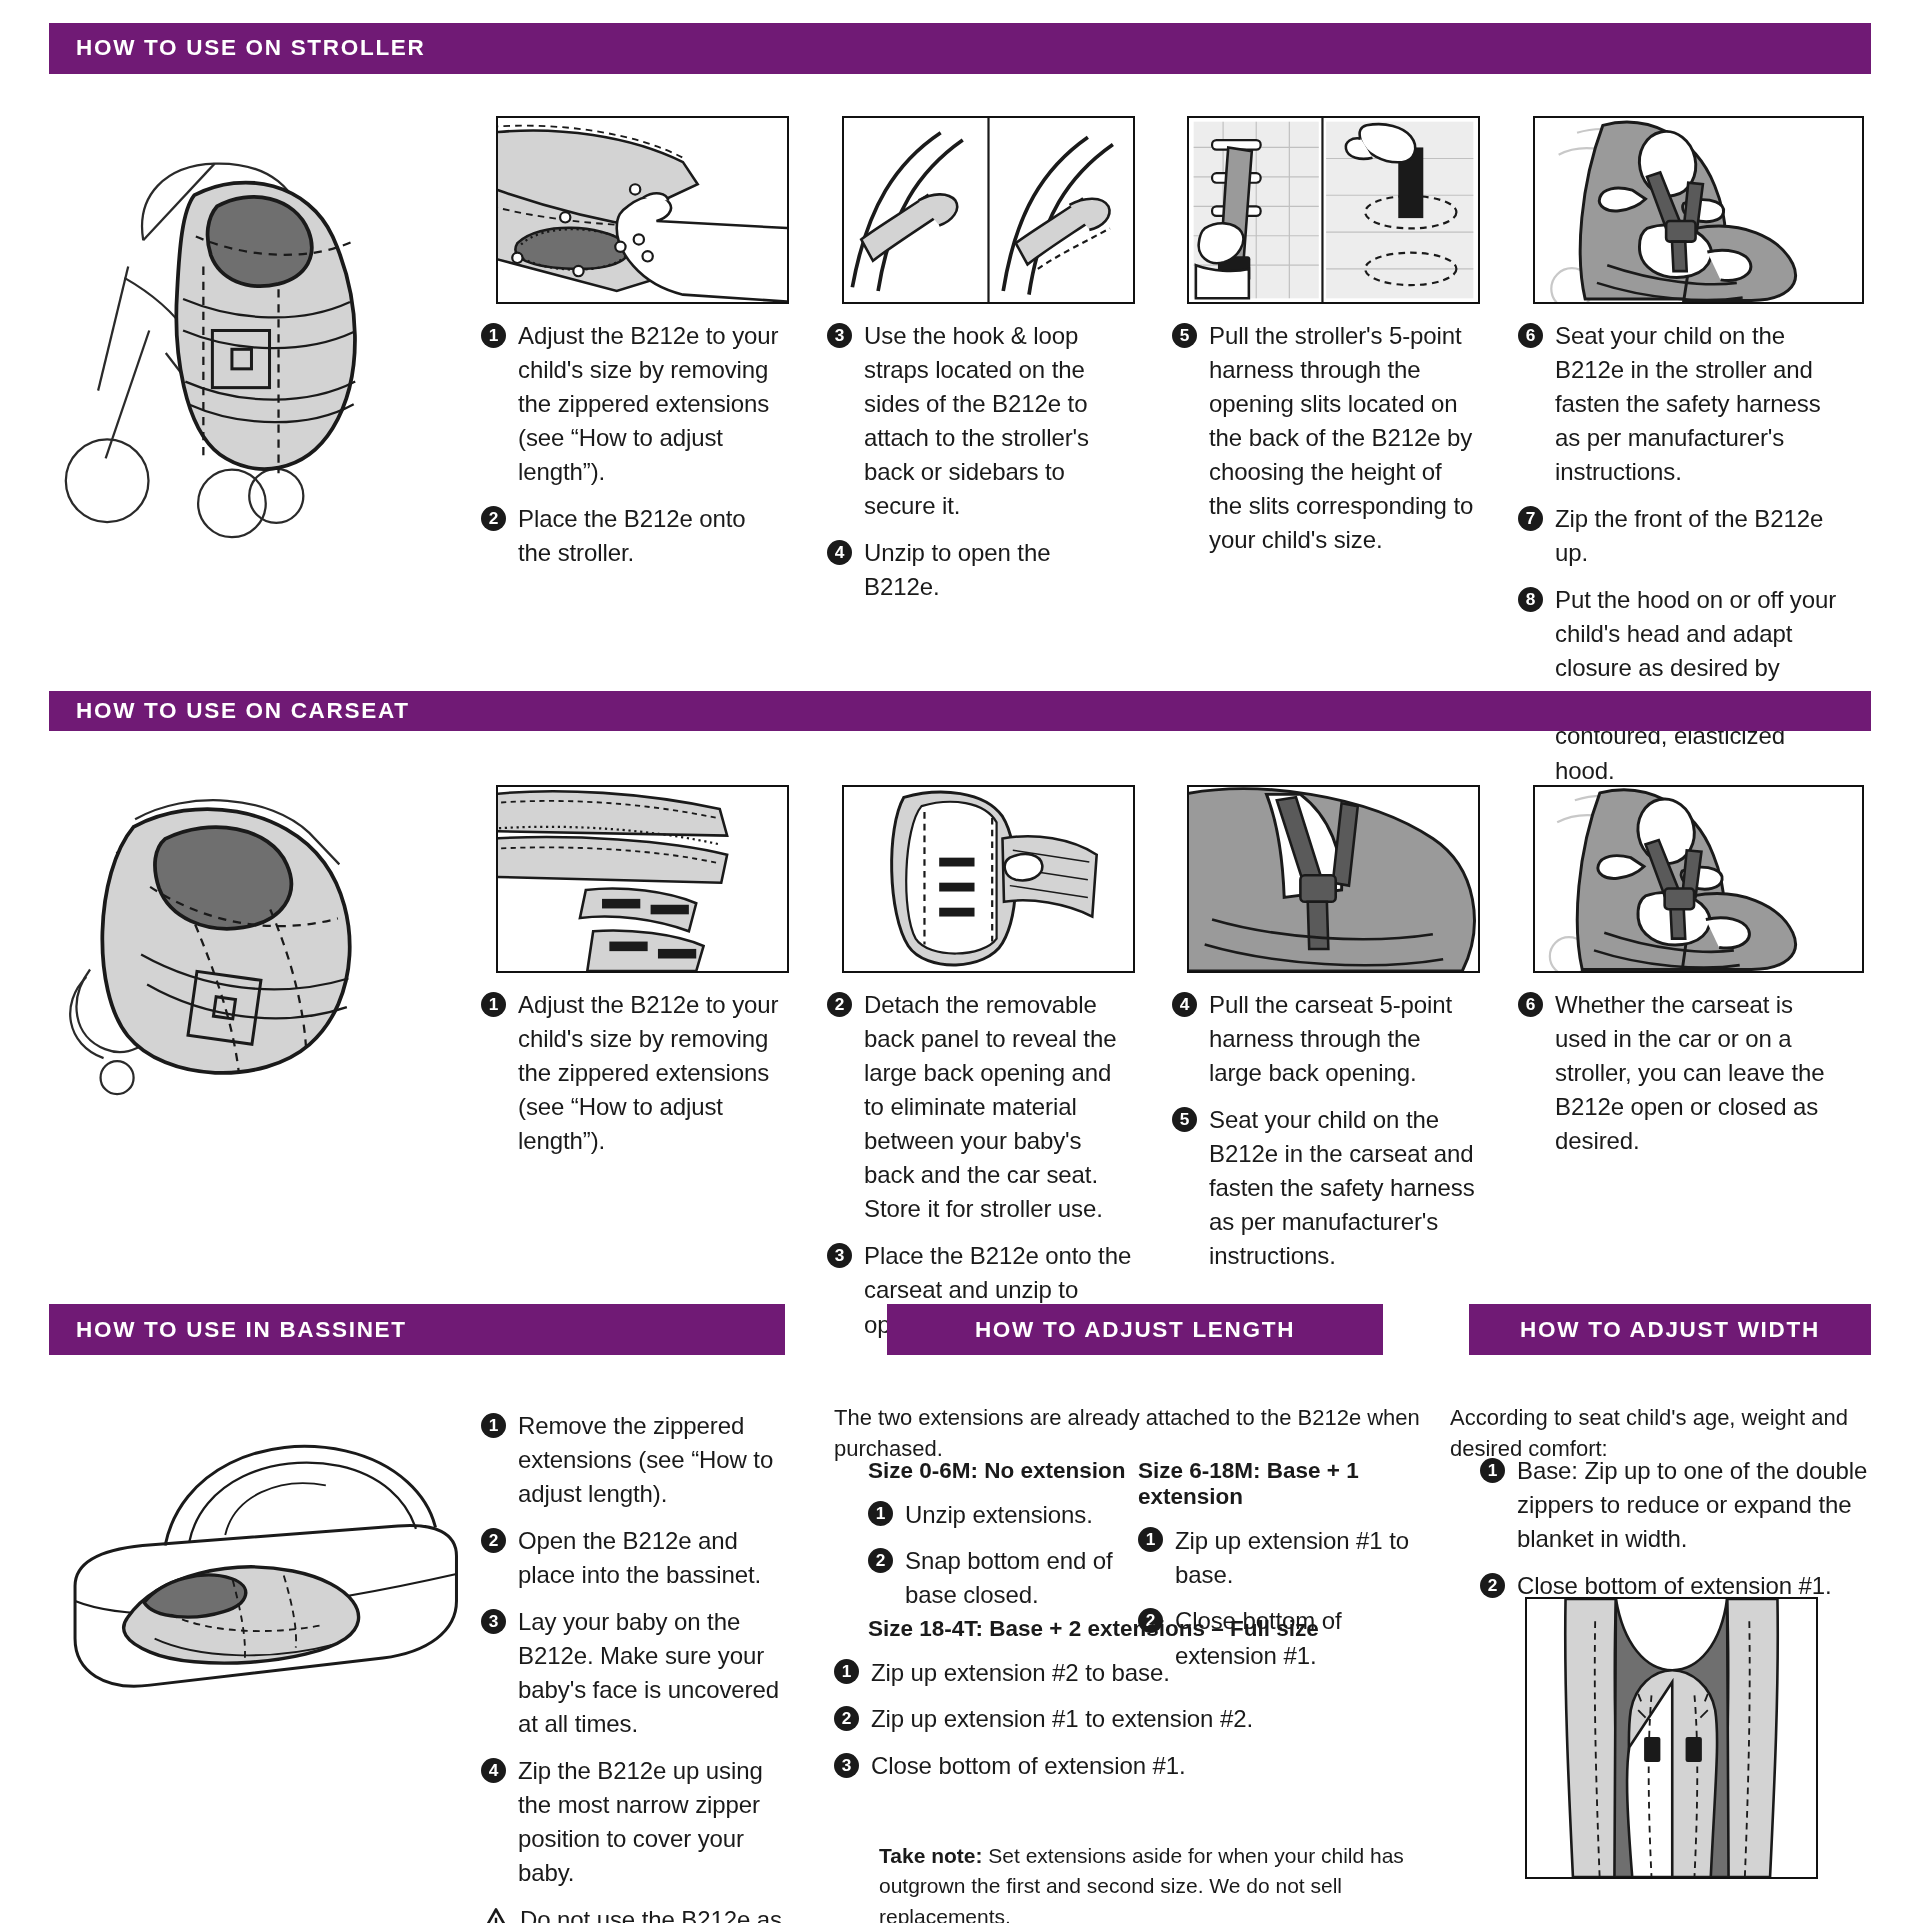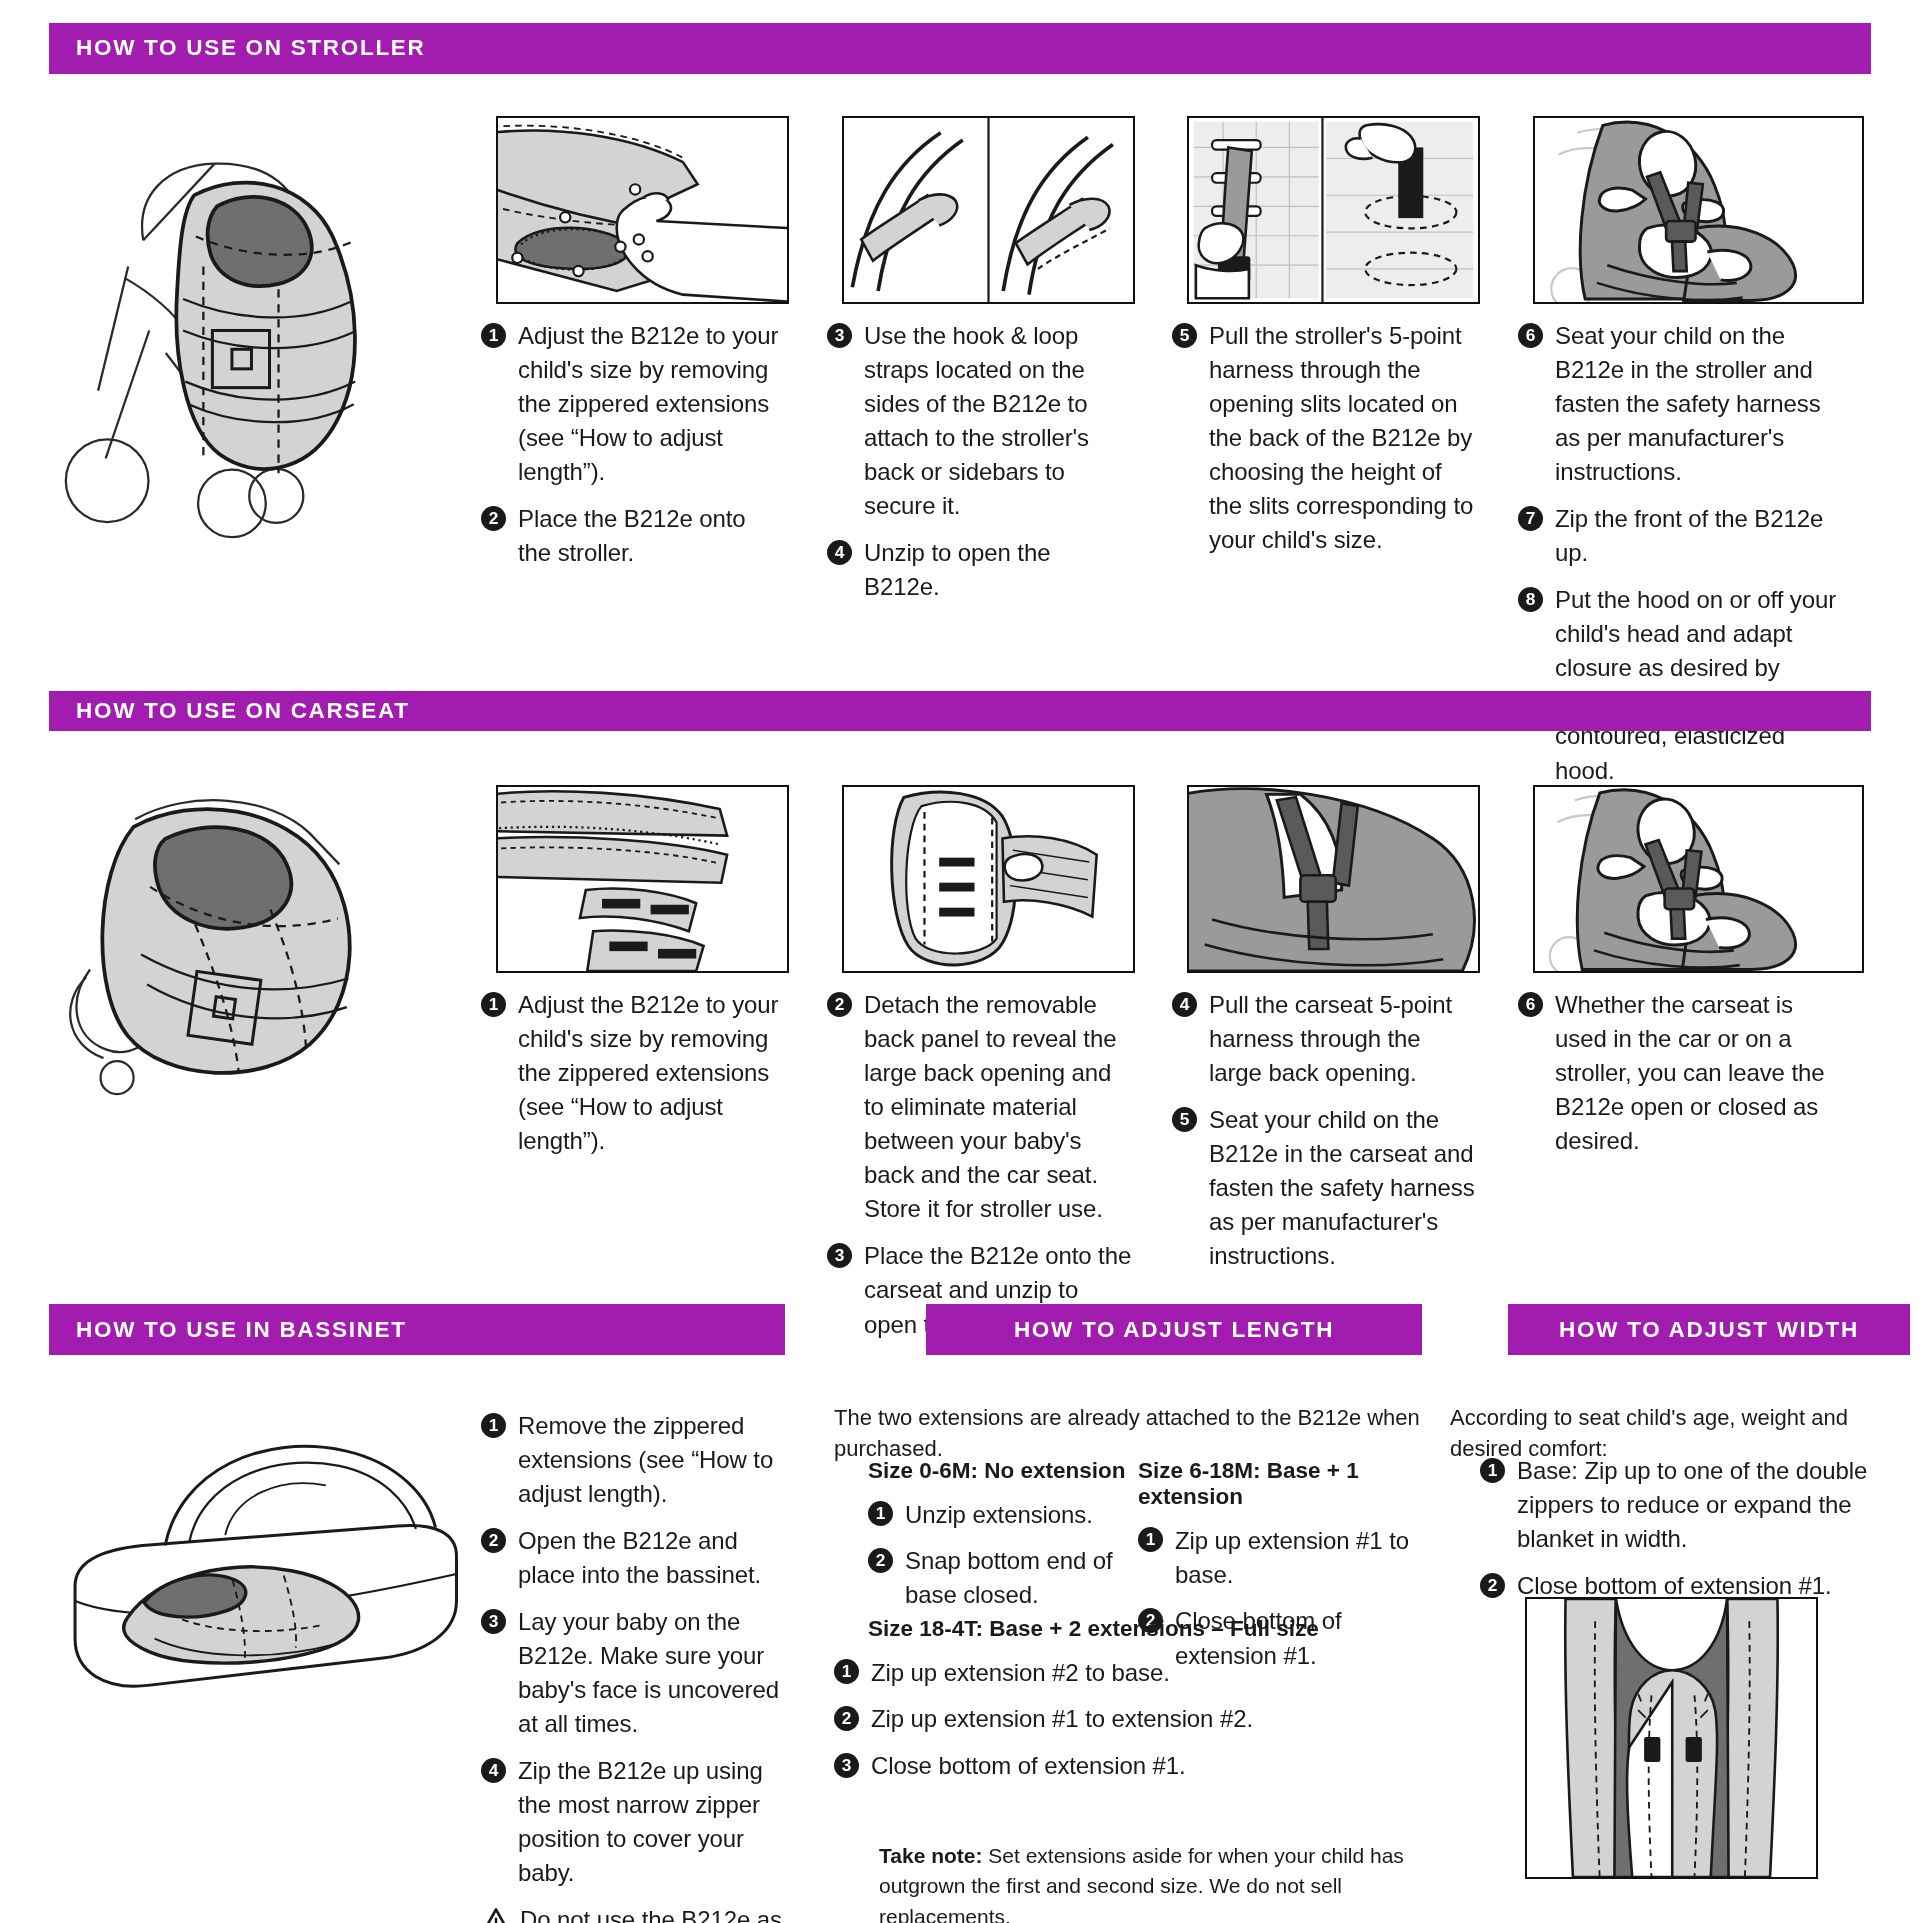--- a/index.html
+++ b/index.html
@@ -8,30 +8,30 @@
     background: #ffffff;
     font-family: "Liberation Sans", sans-serif;
     color: #1a1a1a;
     overflow: hidden;
   }
   .page { position: relative; width: 1923px; height: 1924px; }
 
   
   .bar {
     position: absolute;
-    background: #a21caf;
+    background: #701a75;
     color: #ffffff;
     display: flex;
     align-items: center;
     letter-spacing: 1.7px;
     font-size: 22.5px;
     font-weight: bold;
   }
   .bar.left { padding-left: 27px; }
-  .bar.center { justify-content: center; margin-left: 39px; }
+  .bar.center { justify-content: center; }
 
   
   .steps { position: absolute; }
   .step {
     display: flex;
     align-items: flex-start;
     margin-bottom: 12.8px;
   }
   .step .bullet {
     flex: 0 0 auto;

